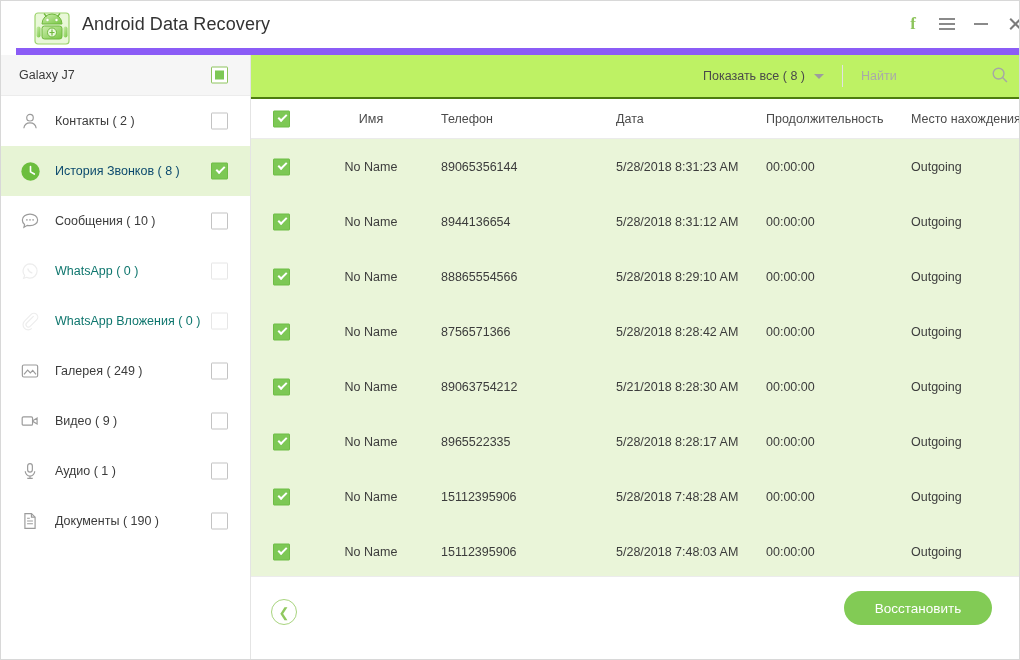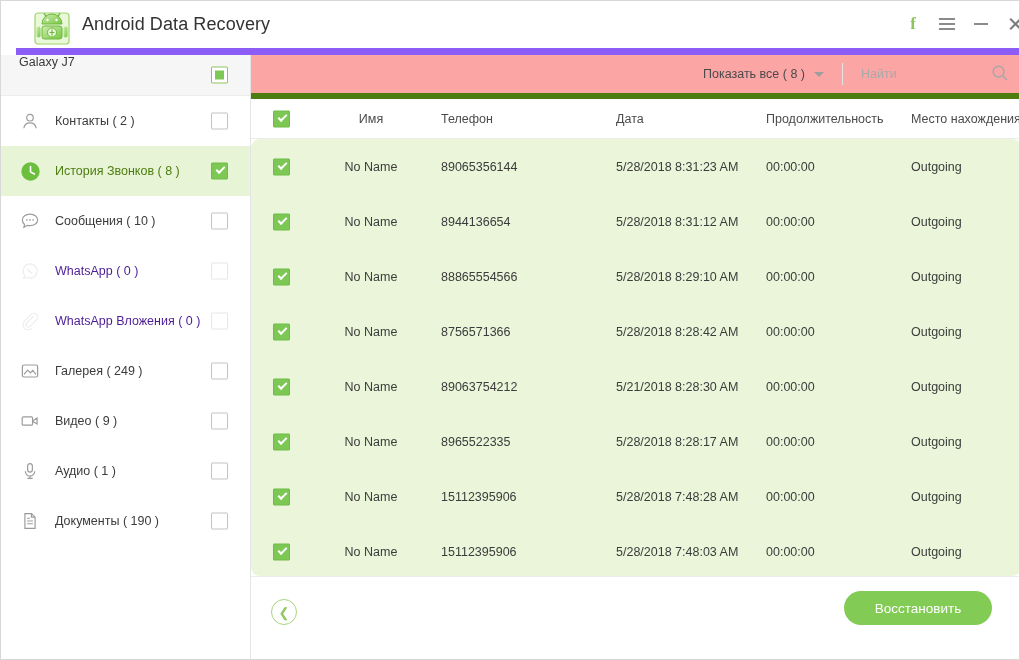--- a/index.html
+++ b/index.html
@@ -61,21 +61,21 @@
     position: absolute; left: 0; top: 54px;
     width: 250px; height: 606px;
     background: #ffffff;
     border-right: 1px solid #e4e4e4;
   }
   .device-row {
     position: relative;
     height: 41px;
     background: #f6f6f6;
     border-bottom: 1px solid #ececec;
-    display: flex; align-items: flex-start;
+    display: flex; align-items: center;
     cursor: pointer;
   }
   .device-name {
     margin-left: 18px;
     font-size: 12.5px; color: #3b3b3b;
   }
   .cb {
     position: absolute; right: 22px; top: 50%;
     transform: translateY(-50%);
     width: 17px; height: 17px;
@@ -122,36 +122,36 @@
     width: 22px; height: 22px;
     display: flex; align-items: center; justify-content: center;
     color: #9b9b9b;
     flex: 0 0 22px;
   }
   .nav-label {
     margin-left: 14px;
     font-size: 12.5px; color: #3b3b3b;
     white-space: nowrap;
   }
-  .nav-item.active .nav-label { color: #4d7c0f; }
-  .nav-item.disabled .nav-label { color: #4c1d95; }
+  .nav-item.active .nav-label { color: #0c4a6e; }
+  .nav-item.disabled .nav-label { color: #0f766e; }
   .nav-item.disabled .nav-ico { color: #ededed; }
   .nav-item.disabled .cb-empty { border-color: #e6e6e6; }
 
   
   .main {
     position: absolute; left: 250px; top: 54px;
     width: 770px; height: 606px;
     background: #ffffff;
   }
   .toolbar {
     position: relative;
     height: 44px;
-    background: #fca5a5;
-    border-bottom: 6px solid #4d7c0f;
+    background: #bef264;
+    border-bottom: 2px solid #4d7c0f;
     display: flex; align-items: center; justify-content: flex-end;
   }
   .filter {
     display: flex; align-items: center; gap: 9px;
     cursor: pointer;
     margin-right: 18px;
   }
   .filter-label { font-size: 12.5px; color: #4a4a4a; white-space: nowrap; }
   .caret {
     width: 0; height: 0;
@@ -184,21 +184,20 @@
     position: relative;
     height: 40px;
     background: #ffffff;
     border-bottom: 1px solid #ebebeb;
   }
   .tbody {
     position: relative;
     height: 437px;
     background: #eaf5d9;
     overflow: hidden;
-    border-radius: 9px;
   }
   .row {
     position: relative;
     height: 55px;
     display: flex; align-items: center;
     cursor: pointer;
   }
   .cell {
     font-size: 12.5px; color: #3c3c3c;
     white-space: nowrap; overflow: hidden;

